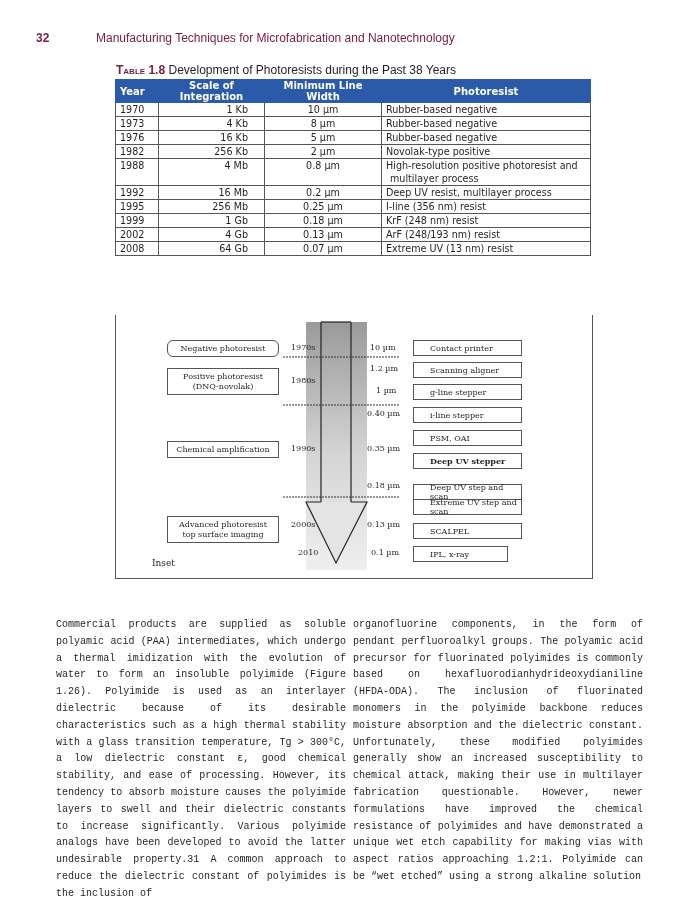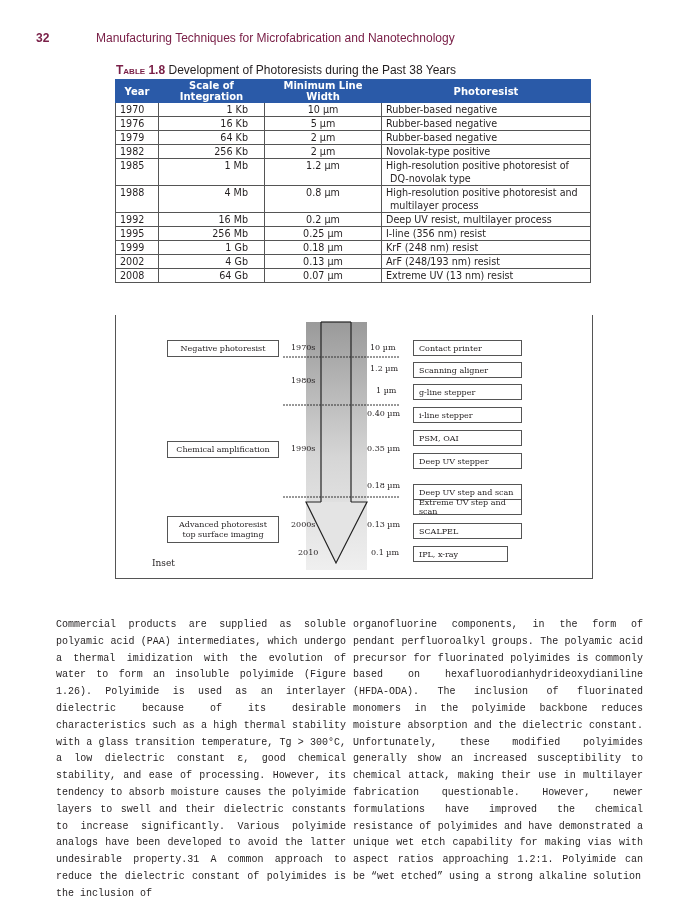--- a/index.html
+++ b/index.html
@@ -3,28 +3,28 @@
 <meta charset="utf-8">
 <style>
   html,body{margin:0;padding:0;background:#fff;}
   body{width:695px;height:900px;position:relative;overflow:hidden;font-family:"DejaVu Serif",serif;color:#231f20;}
   .running-head{position:absolute;top:31px;left:36px;font-family:"Liberation Sans",sans-serif;font-size:12px;color:#7a2048;white-space:nowrap;}
   .running-head .pg{font-weight:bold;display:inline-block;width:60px;}
   .table-caption{position:absolute;top:63px;left:116px;font-family:"Liberation Sans",sans-serif;font-size:12px;color:#231f20;white-space:nowrap;}
   .table-caption .lbl{color:#7a2048;font-weight:bold;font-variant:small-caps;}
   table.pt{position:absolute;top:79px;left:115px;width:476px;border-collapse:collapse;font-family:"DejaVu Sans",sans-serif;font-size:9.6px;}
   table.pt th{background:#2a5aa8;color:#fff;font-weight:bold;height:17px;padding:0 4px;border:1px solid #2a5aa8;border-left:1px solid #fff;font-size:10px;}
-  table.pt th:first-child{border-left:1px solid #2a5aa8;text-align:center;}
+  table.pt th:first-child{border-left:1px solid #2a5aa8;text-align:left;}
   table.pt td{border:1px solid #555;padding:0 4px;height:13px;line-height:13px;vertical-align:top;}
   table.pt td.c{text-align:center;}
   table.pt td.r{text-align:right;padding-right:16px;}
   .figbox{position:absolute;top:315px;left:115px;width:476px;height:263px;border-left:1px solid #555;border-right:1px solid #555;border-bottom:1px solid #555;}
   .fig-el{position:absolute;font-family:"DejaVu Serif",serif;font-size:8px;color:#231f20;white-space:nowrap;text-align:right;}
   .lbox{position:absolute;border:1px solid #555;background:#fff;font-family:"DejaVu Serif",serif;font-size:8px;text-align:center;display:flex;align-items:center;justify-content:center;line-height:10px;}
-  .rbox{position:absolute;border:1px solid #555;background:#fff;font-family:"DejaVu Serif",serif;font-size:8px;display:flex;align-items:center;padding-left:5px;box-sizing:border-box;}
+  .rbox{position:absolute;border:1px solid #555;background:#fff;font-family:"DejaVu Serif",serif;font-size:8px;display:flex;align-items:center;padding-left:16px;box-sizing:border-box;}
   .body-text{position:absolute;top:589px;width:290px;font-family:Liberation Mono, monospace;font-size:10px;line-height:16.8px;text-align:justify;color:#231f20;margin-top:28px;}
   .body-text p{margin:0;}
 </style>
 </head>
 <body>
 
 <div class="running-head">
   <span class="pg">32</span><span>Manufacturing Techniques for Microfabrication and Nanotechnology</span>
 </div>
 
@@ -49,42 +49,36 @@
     </tr>
   </thead>
   <tbody id="tbody">
       <tr>
         <td><span>1970</span></td>
         <td class="r"><span>1 Kb</span></td>
         <td class="c"><span>10 µm</span></td>
         <td><span>Rubber-based negative</span></td>
       </tr>
       <tr>
+        <td><span>1973</span></td>
+        <td class="r"><span>4 Kb</span></td>
+        <td class="c"><span>8 µm</span></td>
+        <td><span>Rubber-based negative</span></td>
+      </tr>
+      <tr>
         <td><span>1976</span></td>
         <td class="r"><span>16 Kb</span></td>
         <td class="c"><span>5 µm</span></td>
-        <td><span>Rubber-based negative</span></td>
-      </tr>
-      <tr>
-        <td><span>1979</span></td>
-        <td class="r"><span>64 Kb</span></td>
-        <td class="c"><span>2 µm</span></td>
         <td><span>Rubber-based negative</span></td>
       </tr>
       <tr>
         <td><span>1982</span></td>
         <td class="r"><span>256 Kb</span></td>
         <td class="c"><span>2 µm</span></td>
         <td><span>Novolak-type positive</span></td>
-      </tr>
-      <tr>
-        <td><span>1985</span></td>
-        <td class="r"><span>1 Mb</span></td>
-        <td class="c"><span>1.2 µm</span></td>
-        <td><span>High-resolution positive photoresist of</span><br><span style="padding-left: 4px;">DQ-novolak type</span></td>
       </tr>
       <tr>
         <td><span>1988</span></td>
         <td class="r"><span>4 Mb</span></td>
         <td class="c"><span>0.8 µm</span></td>
         <td><span>High-resolution positive photoresist and</span><br><span style="padding-left: 4px;">multilayer process</span></td>
       </tr>
       <tr>
         <td><span>1992</span></td>
         <td class="r"><span>16 Mb</span></td>
@@ -131,22 +125,26 @@
     <polyline points="205,7 205,187" stroke="#222" stroke-width="1.2" fill="none"></polyline>
     <polyline points="235,7 235,187" stroke="#222" stroke-width="1.2" fill="none"></polyline>
     <line x1="205" y1="7" x2="235" y2="7" stroke="#222" stroke-width="1.2"></line>
     <polygon points="190,187 205,187 205,187 235,187 251,187 220,248" fill="#e4e4e4" stroke="none"></polygon>
     <polyline points="205,187 190,187 220,248 251,187 235,187" stroke="#222" stroke-width="1.2" fill="none"></polyline>
     <line x1="167" y1="42" x2="283" y2="42" stroke="#333" stroke-width="1" stroke-dasharray="2,1"></line>
     <line x1="167" y1="90" x2="283" y2="90" stroke="#333" stroke-width="1" stroke-dasharray="2,1"></line>
     <line x1="167" y1="182" x2="283" y2="182" stroke="#333" stroke-width="1" stroke-dasharray="2,1"></line>
   </svg>
 
-  <div class="lbox" style="left:51px;top:25px;width:110px;height:15px;">
+  <div class="lbox" style="left:51px;top:25px;width:110px;height:15px;border-radius:6px;">
       <span>Negative photoresist</span>
+    </div>
+  <div class="lbox" style="left:51px;top:53px;width:110px;height:25px;flex-direction:column;">
+      <span>Positive photoresist</span>
+      <span>(DNQ-novolak)</span>
     </div>
   <div class="lbox" style="left:51px;top:126px;width:110px;height:15px;">
       <span>Chemical amplification</span>
     </div>
   <div class="lbox" style="left:51px;top:201px;width:110px;height:25px;flex-direction:column;">
       <span>Advanced photoresist</span>
       <span>top surface imaging</span>
     </div>
 
   <div class="fig-el" style="left:175px;top:28px;">1970s</div>
@@ -162,21 +160,21 @@
   <div class="fig-el" style="left:251px;top:129px;">0.35 µm</div>
   <div class="fig-el" style="left:251px;top:166px;">0.18 µm</div>
   <div class="fig-el" style="left:251px;top:205px;">0.13 µm</div>
   <div class="fig-el" style="left:255px;top:233px;">0.1 µm</div>
 
   <div class="rbox" style="left:297px;top:25px;width:109px;height:16px;">Contact printer</div>
   <div class="rbox" style="left:297px;top:47px;width:109px;height:16px;">Scanning aligner</div>
   <div class="rbox" style="left:297px;top:69px;width:109px;height:16px;">g-line stepper</div>
   <div class="rbox" style="left:297px;top:92px;width:109px;height:16px;">i-line stepper</div>
   <div class="rbox" style="left:297px;top:115px;width:109px;height:16px;">PSM, OAI</div>
-  <div class="rbox" style="left:297px;top:138px;width:109px;height:16px;">Deep UV stepper</div>
+  <div class="rbox" style="left:297px;top:138px;width:109px;height:16px;font-weight:bold;">Deep UV stepper</div>
   <div class="rbox" style="left:297px;top:161px;width:109px;height:16px;margin-top:8px;">Deep UV step and scan</div>
   <div class="rbox" style="left:297px;top:184px;width:109px;height:16px;">Extreme UV step and scan</div>
   <div class="rbox" style="left:297px;top:208px;width:109px;height:16px;">SCALPEL</div>
   <div class="rbox" style="left:297px;top:231px;width:95px;height:16px;">IPL, x-ray</div>
 
   <div class="fig-el" style="left:36px;top:243px;font-size:9px;">Inset</div>
 </div>
 
 <div class="body-text" style="left:56px;">
   <p>Commercial products are supplied as soluble polyamic acid (PAA) intermediates, which undergo a thermal imidization with the evolution of water to form an insoluble polyimide (Figure 1.26). Polyimide is used as an interlayer dielectric because of its desirable characteristics such as a high thermal stability with a glass transition temperature, Tg &gt; 300°C, a low dielectric constant ε, good chemical stability, and ease of processing. However, its tendency to absorb moisture causes the polyimide layers to swell and their dielectric constants to increase significantly. Various polyimide analogs have been developed to avoid the latter undesirable property.31 A common approach to reduce the dielectric constant of polyimides is the inclusion of</p>

